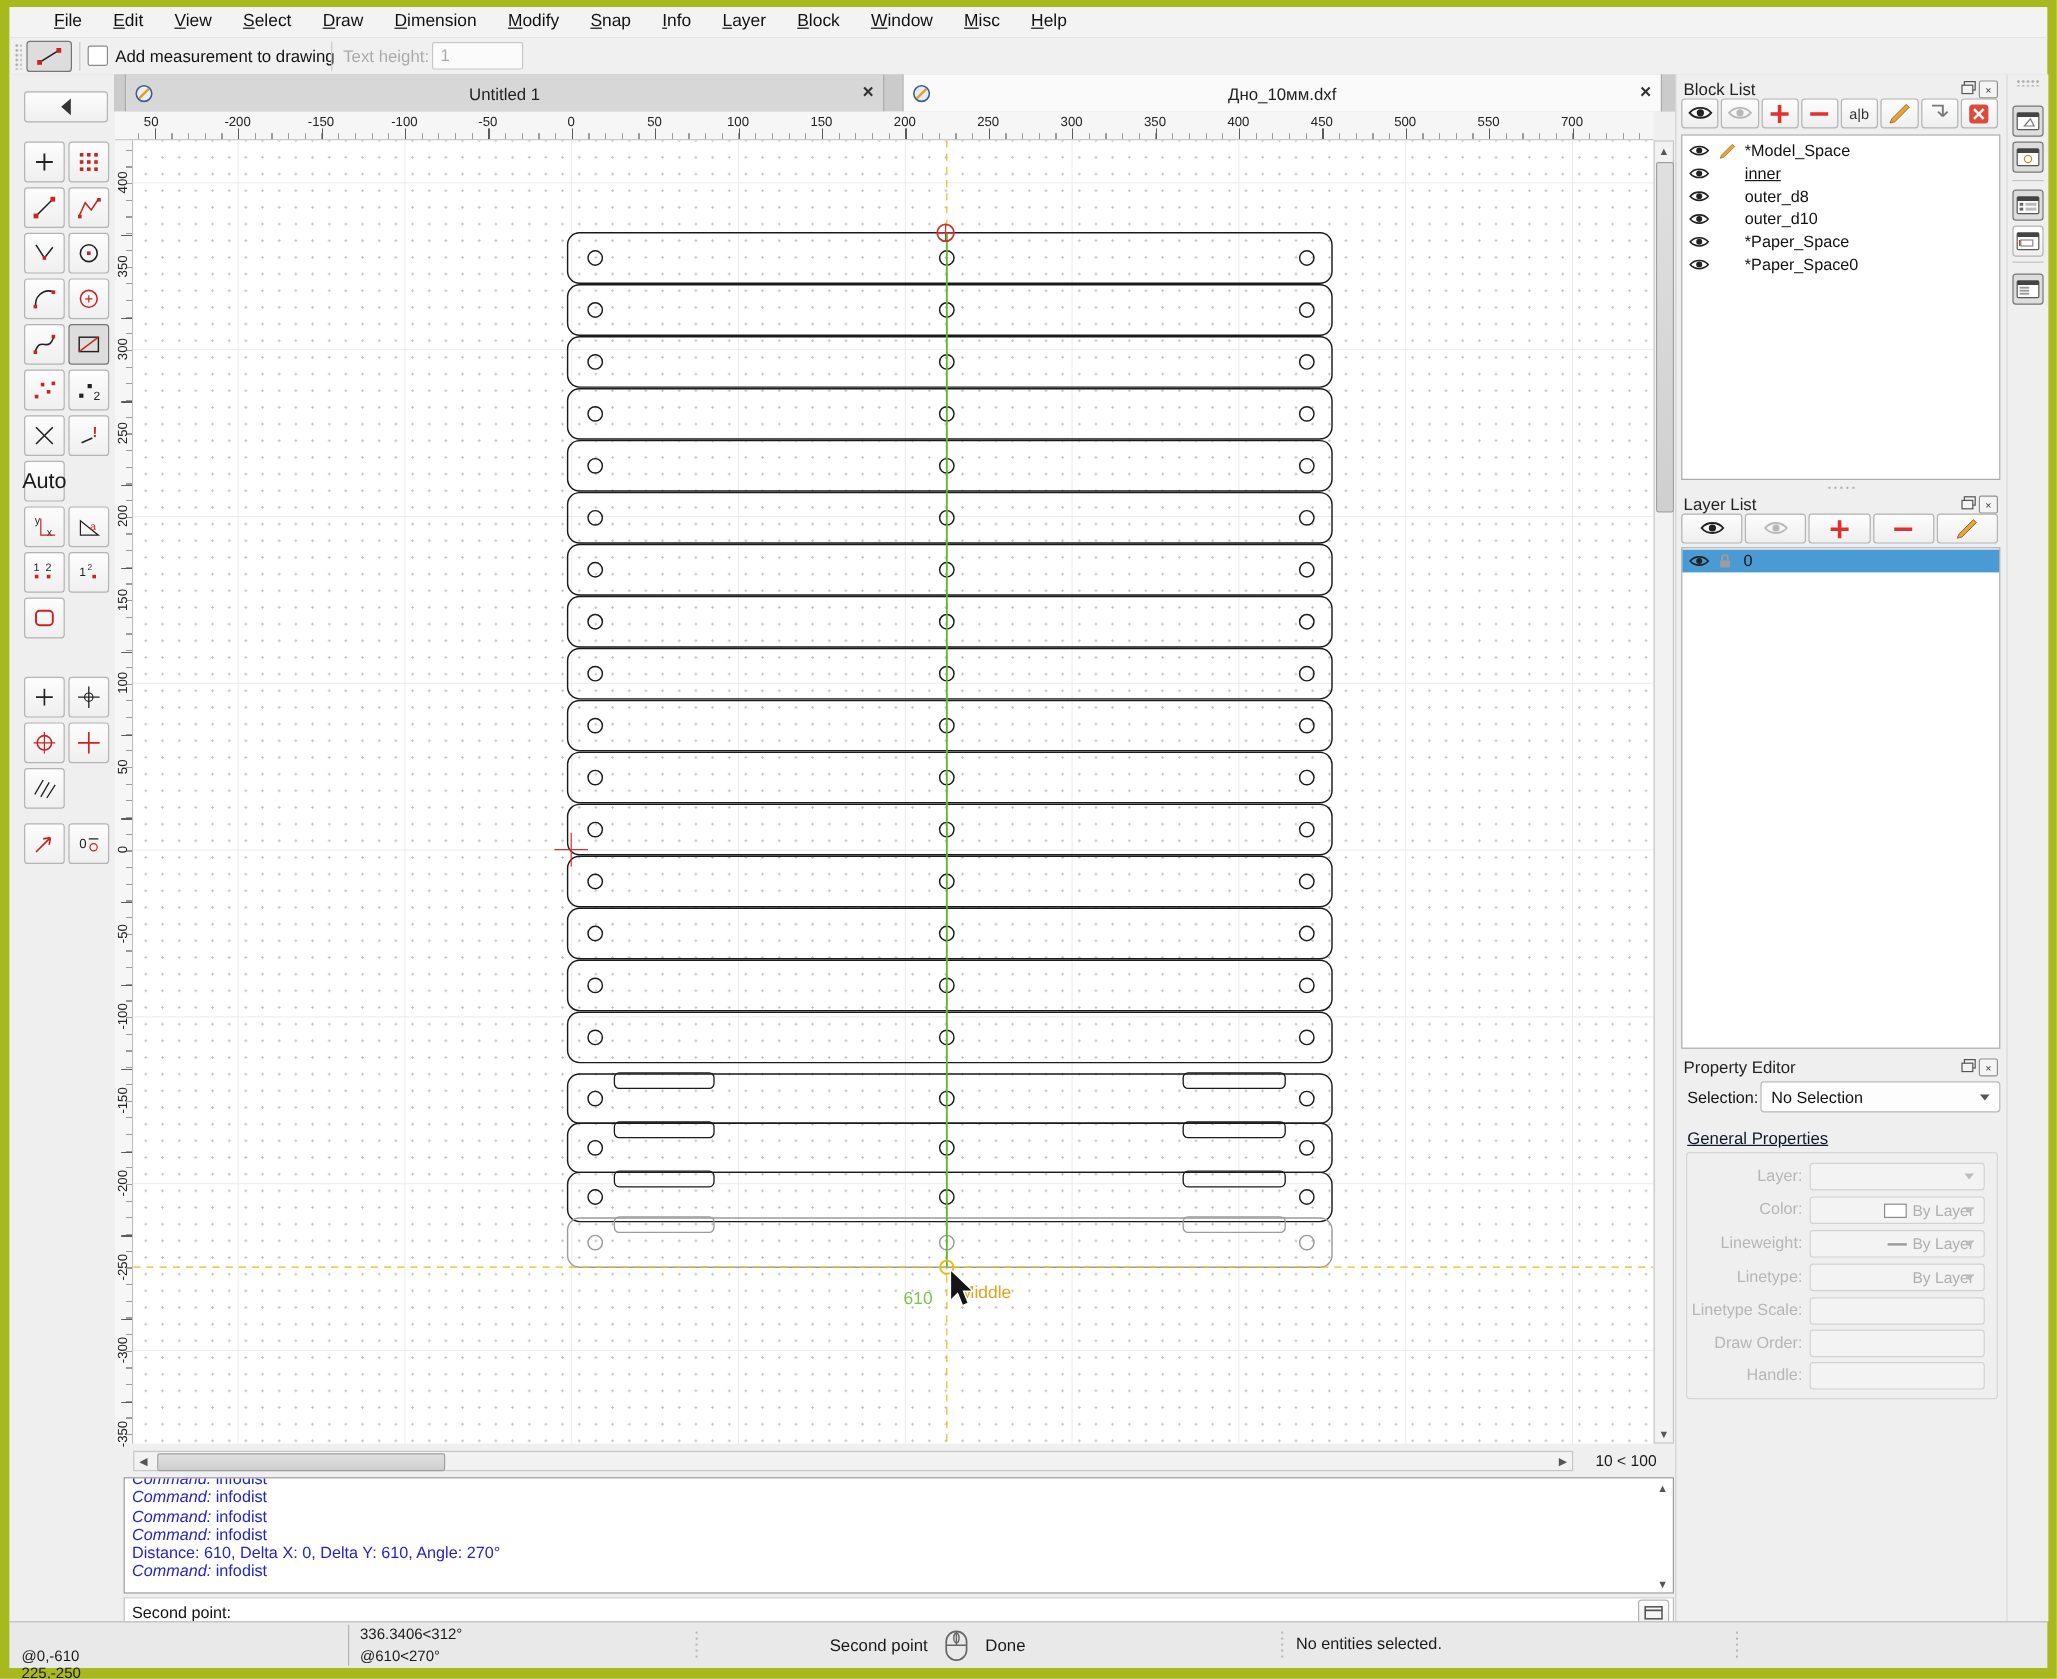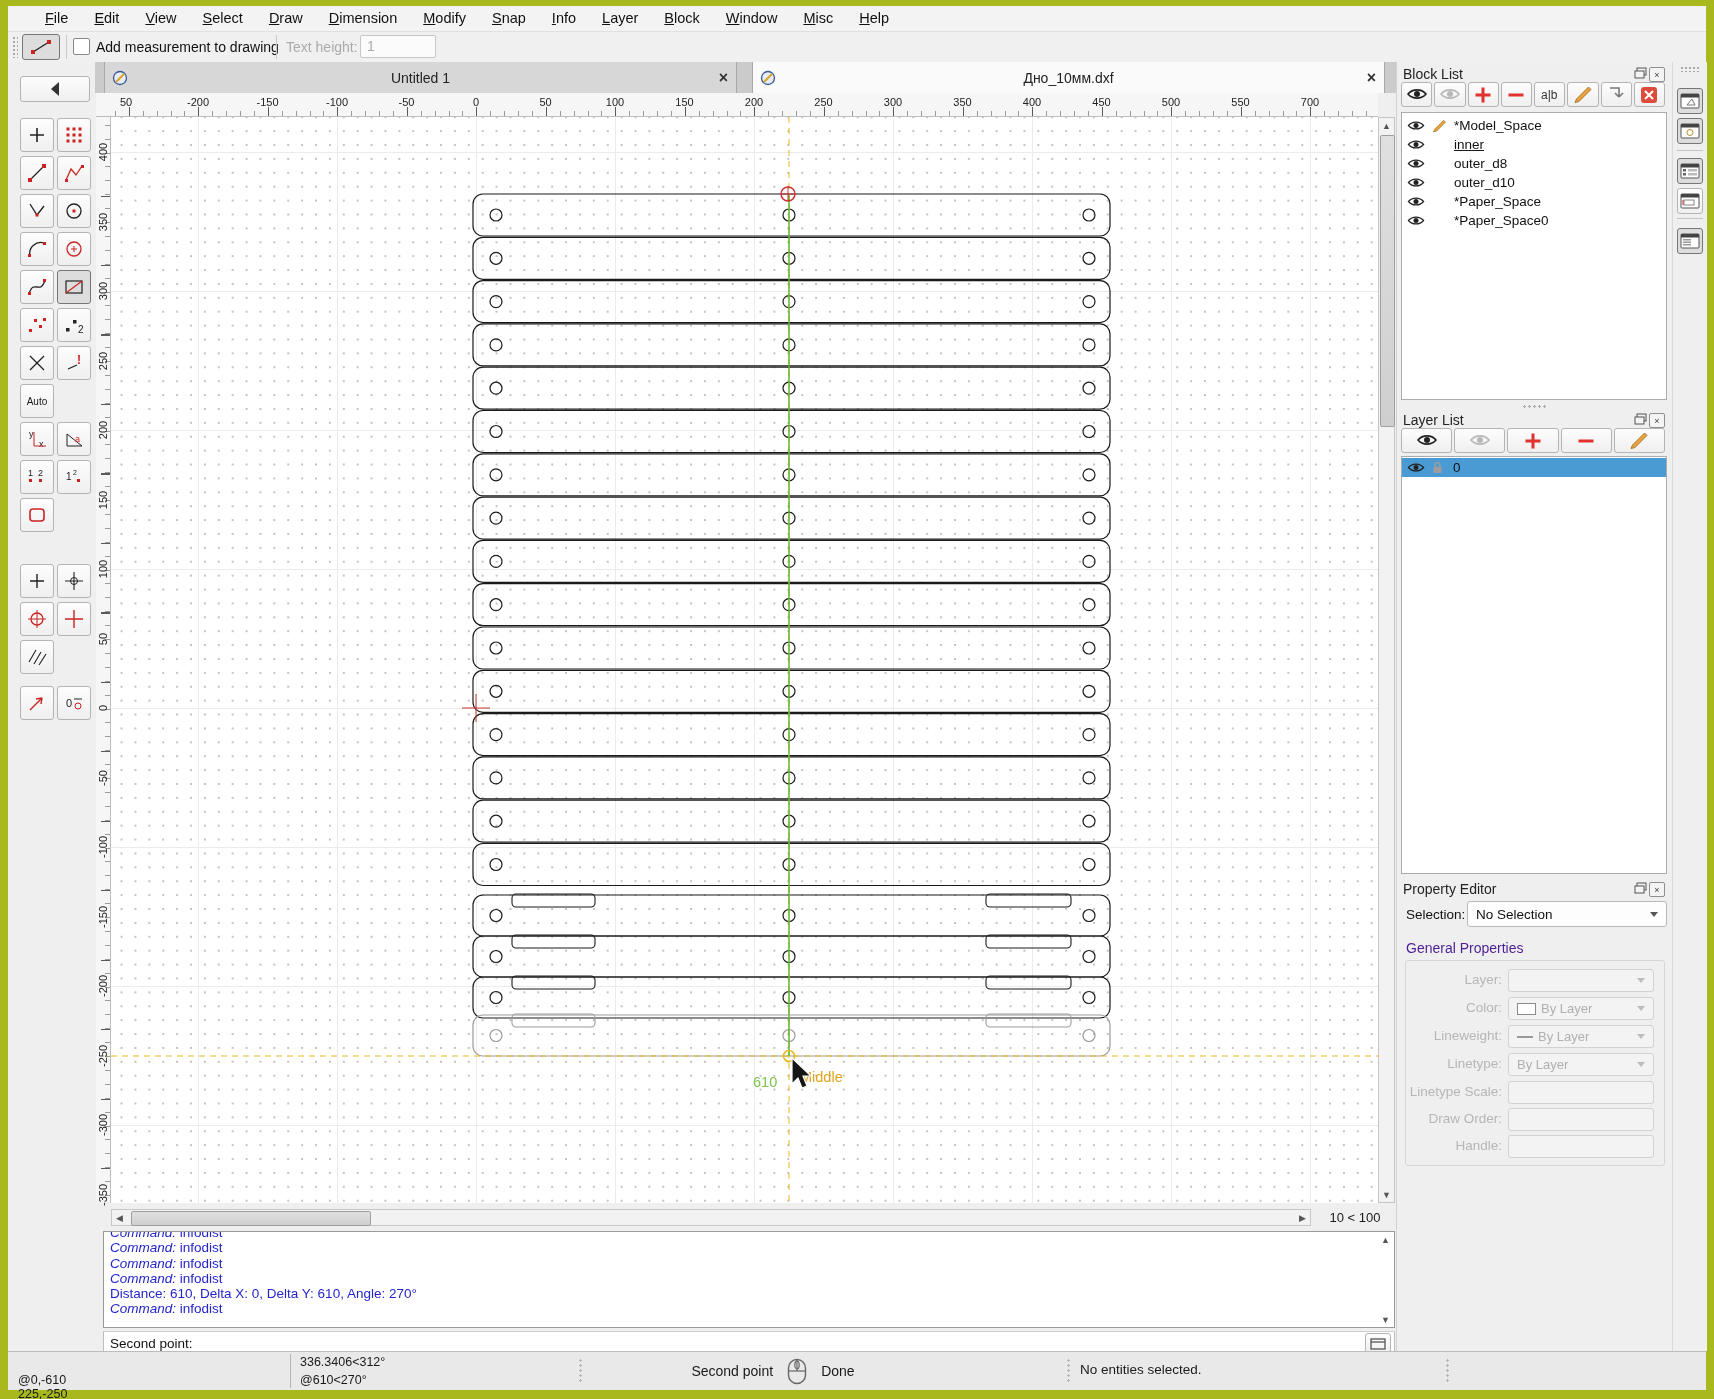--- a/index.html
+++ b/index.html
@@ -57,21 +57,21 @@
   .panel-box{background:#fff;border:1px solid #ababab;box-sizing:border-box;}
   .pt-btn{width:14px;height:13px;border:1px solid #8f8f8f;border-radius:2px;background:#f4f4f4;
           display:flex;align-items:center;justify-content:center;font-size:9px;color:#444;}
   .lst-row{position:absolute;left:0;width:100%;height:19px;display:flex;align-items:center;}
   .lst-label{font-size:13.5px;color:#111;}
   .blue-row{background:#4a9ad4;}
   .combo{border:1px solid #b9b9b9;border-radius:3px;background:#fdfdfd;display:flex;align-items:center;
          font-size:13.5px;box-sizing:border-box;padding:0 8px;color:#111;}
   .combo .arrow{position:absolute;right:8px;width:0;height:0;border-left:4px solid transparent;
          border-right:4px solid transparent;border-top:5px solid #555;}
-  .combo.disabled{background:#f3f3f3;border-color:#d2d2d2;color:#b0b0b0;}
+  .combo.disabled{background:#f3f3f3;border-color:#d2d2d2;color:#b0b0b0;justify-content:flex-end;}
   .combo.disabled .arrow{border-top-color:#bdbdbd;}
   .dis-input{border:1px solid #d2d2d2;border-radius:3px;background:#f3f3f3;box-sizing:border-box;}
   .pe-label{position:absolute;font-size:13.5px;color:#b6b6b6;text-align:right;}
   
   #cmd-hist{background:#fff;border:1px solid #9a9a9a;box-sizing:border-box;overflow:hidden;}
   .cmd-line{font-size:13.5px;color:#2424cc;line-height:15.3px;white-space:nowrap;}
   .cmd-line .pfx{font-style:italic;}
   #prompt-row{background:#fff;border:1px solid #bdbdbd;border-top:1px solid #cfcfcf;box-sizing:border-box;
               display:flex;align-items:center;}
   
@@ -207,21 +207,21 @@
         <svg width="22" height="22" viewBox="0 0 22 22">
           <path d="M4 4L18 18M18 4L4 18" stroke="#222" stroke-width="1.3"></path>
         </svg>
       </div>
       <div class="bt toolbt" style="position: absolute; left: 49px; top: 284px; width: 34px; height: 34px;">
         <svg width="22" height="22" viewBox="0 0 22 22">
           <line x1="5" y1="17" x2="14" y2="13" stroke="#222" stroke-width="1.3"></line>
           <text x="14" y="12" font-size="12" fill="#cc2222" font-weight="bold">!</text>
         </svg>
       </div>
-      <div class="bt toolbt" style="position: absolute; left: 12px; top: 322px; width: 34px; height: 34px; font-size: 10px;">Auto</div>
+      <div class="bt toolbt" style="position: absolute; left: 12px; top: 322px; width: 34px; height: 34px; font-size: 18px;">Auto</div>
       <div class="bt toolbt" style="position: absolute; left: 12px; top: 360px; width: 34px; height: 34px;">
         <svg width="22" height="22" viewBox="0 0 22 22">
           <text x="3" y="9" font-size="9" fill="#222">y</text>
           <text x="13" y="19" font-size="9" fill="#222">x</text>
           <path d="M8 4V18H20" fill="none" stroke="#cc2222"></path>
         </svg>
       </div>
       <div class="bt toolbt" style="position: absolute; left: 49px; top: 360px; width: 34px; height: 34px;">
         <svg width="22" height="22" viewBox="0 0 22 22">
           <path d="M4 18H19L4 6Z" fill="none" stroke="#222"></path>
@@ -670,21 +670,21 @@
           <rect x="3" y="1" width="9" height="7" fill="none" stroke="#555"></rect>
           <rect x="1" y="4" width="9" height="7" fill="#f4f4f4" stroke="#555"></rect>
         </svg>
     </div>
     <div class="abs pt-btn" style="right:8px;top:820px;">×</div>
     <div class="abs" style="left:9px;top:845px;font-size:13.5px;color:#111;">Selection:</div>
     <div class="abs combo" style="left:70px;top:839px;width:200px;height:26px;">
       <span>No Selection</span>
       <span class="arrow"></span>
     </div>
-    <div class="abs" style="left:9px;top:878px;font-size:14px;color:#4c1d95;">General Properties</div>
+    <div class="abs" style="left:9px;top:878px;font-size:14px;color:#0f172a;text-decoration:underline;">General Properties</div>
     <div class="abs" id="pe-group" style="left:8px;top:898px;width:258px;height:204px;border:1px solid #d6d6d6;border-radius:3px;">
         <div class="pe-label" style="position: absolute; left: 0px; top: 11px; width: 96px;">Layer:</div>
         <div class="combo disabled" style="position: absolute; left: 102px; top: 8px; width: 146px; height: 23px; font-size: 13px;">
           <span></span>
           <span class="arrow"></span>
         </div>
         <div class="pe-label" style="position: absolute; left: 0px; top: 39px; width: 96px;">Color:</div>
         <div class="combo disabled" style="position: absolute; left: 102px; top: 36px; width: 146px; height: 23px; font-size: 13px;">
           <span style="display:inline-block;width:17px;height:10px;background:#fff;border:1.5px solid #8a8a8a;margin-right:5px;"></span>
           <span>By Layer</span>

